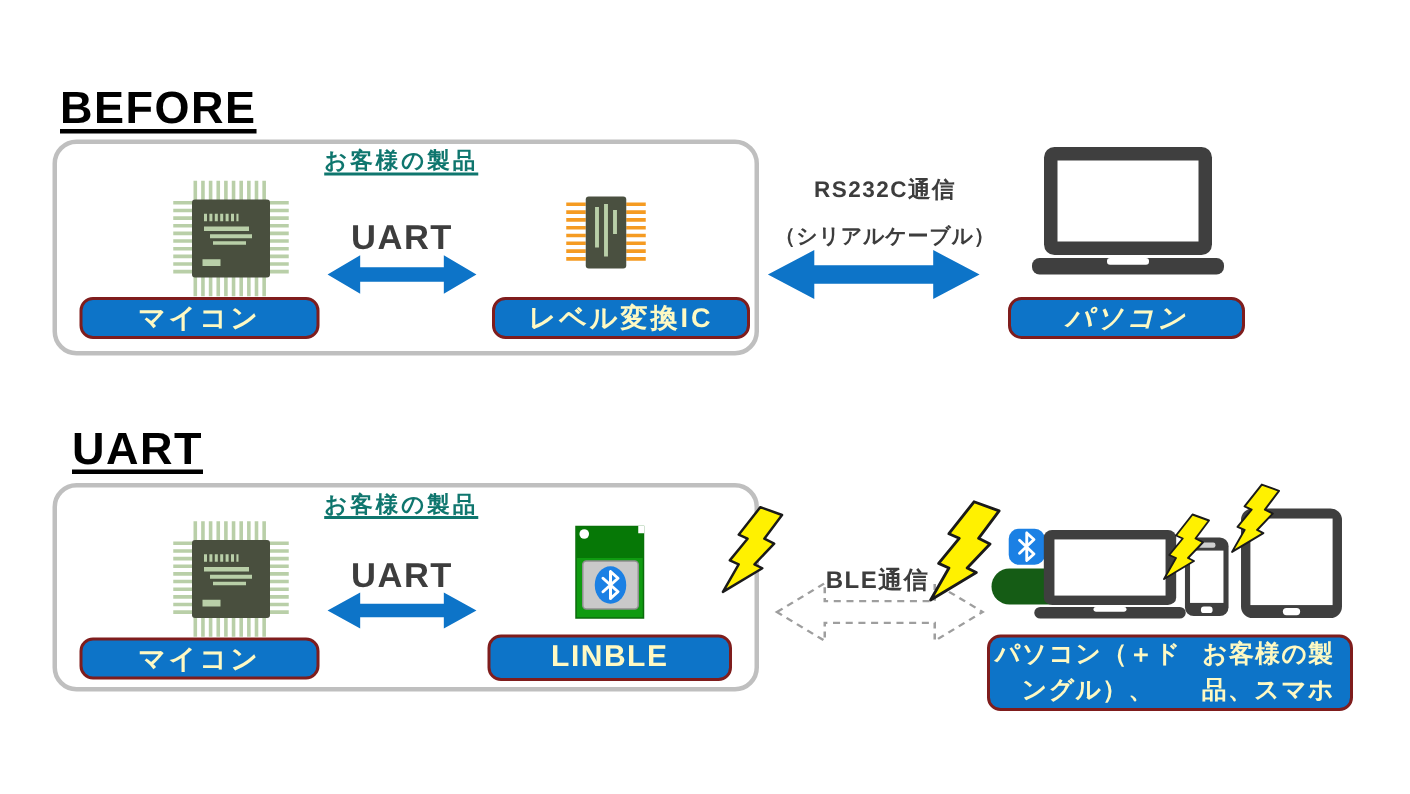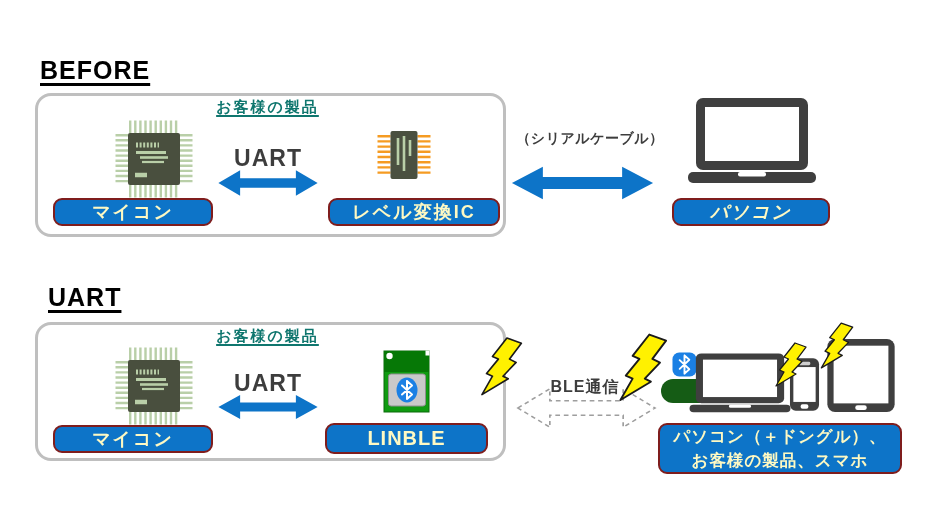--- a/index.html
+++ b/index.html
@@ -2,21 +2,21 @@
 <html><head>
 <meta charset="utf-8">
 <style>
   html,body{margin:0;padding:0;background:#fff;}
   #page{
     position:relative; width:940px; height:529px; background:#ffffff;
     font-family:"Liberation Sans","DejaVu Sans",sans-serif; overflow:hidden;
   }
   .abs{position:absolute;}
   .heading{
-    font-size:25px; font-weight:bold; color:#000;
+    font-size:30px; font-weight:bold; color:#000;
     text-decoration:underline; text-decoration-thickness:3px; text-underline-offset:4px;
     letter-spacing:1px;
   }
   .product-box{
     border:3px solid #bfbfbf; border-radius:16px; background:#fff;
   }
   .box-label{
     font-size:15px; font-weight:bold; color:#0f766e; text-align:center;
     text-decoration:underline; text-decoration-thickness:2px; text-underline-offset:3px;
     letter-spacing:2px;
@@ -24,21 +24,21 @@
   .conn-label{
     font-size:23px; font-weight:bold; color:#3d3d3d; text-align:center; letter-spacing:1px;
   }
   .conn-label.small{font-size:14px; line-height:1.3; letter-spacing:0.5px;margin-top:12px;}
   .pill{
     background:#0d74c8; border:2px solid #7f1d1d; border-radius:9px;
     color:#fef9c3; font-weight:bold; font-size:18px; letter-spacing:2px;
     display:flex; align-items:center; justify-content:center; text-align:center;
     box-sizing:border-box;
   }
-  .pill.multiline{font-size:16.5px; line-height:1.4; letter-spacing:1px; flex-direction:column;}
+  .pill.multiline{font-size:16.5px; line-height:1.4; letter-spacing:1px; flex-direction:row;}
   .dongle{
     background:#155c15; border-radius:12px 3px 3px 12px;
   }
   svg{display:block;}
 </style>
 </head>
 <body>
 
 <div id="page">
 
@@ -74,20 +74,21 @@
       <rect x="16.5" y="2" width="27" height="48" rx="2" fill="#4a5040"></rect>
       <line x1="24" y1="9" x2="24" y2="36" stroke="#b9cfa8" stroke-width="2.6"></line>
       <line x1="30" y1="7" x2="30" y2="42" stroke="#b9cfa8" stroke-width="2.6"></line>
       <line x1="36" y1="11" x2="36" y2="27" stroke="#b9cfa8" stroke-width="2.6"></line>
     </svg>
 
     <div class="abs pill" style="left:53px;top:198px;width:160px;height:28px;">マイコン</div>
     <div class="abs pill" style="left:328px;top:198px;width:172px;height:28px;">レベル変換IC</div>
 
     <div class="abs" style="left:500px;top:117px;width:180px;text-align:center;">
+      <div class="conn-label" style="font-size:15px;">RS232C通信</div>
       <div class="conn-label small">（シリアルケーブル）</div>
     </div>
 
     <svg class="abs" style="left:510px;top:164px;" width="145" height="38" viewBox="0 0 150 56" preserveAspectRatio="none">
       <polygon points="2,28 34,4 34,19 116,19 116,4 148,28 116,52 116,37 34,37 34,52" fill="#0d74c8"></polygon>
     </svg>
 
     <svg class="abs" style="left:686px;top:96px;" width="132" height="88" viewBox="0 0 132 88">
       <rect x="10" y="2" width="112" height="72" rx="7" fill="#3f3f3f"></rect>
       <rect x="19" y="11" width="94" height="54" fill="#fff"></rect>

